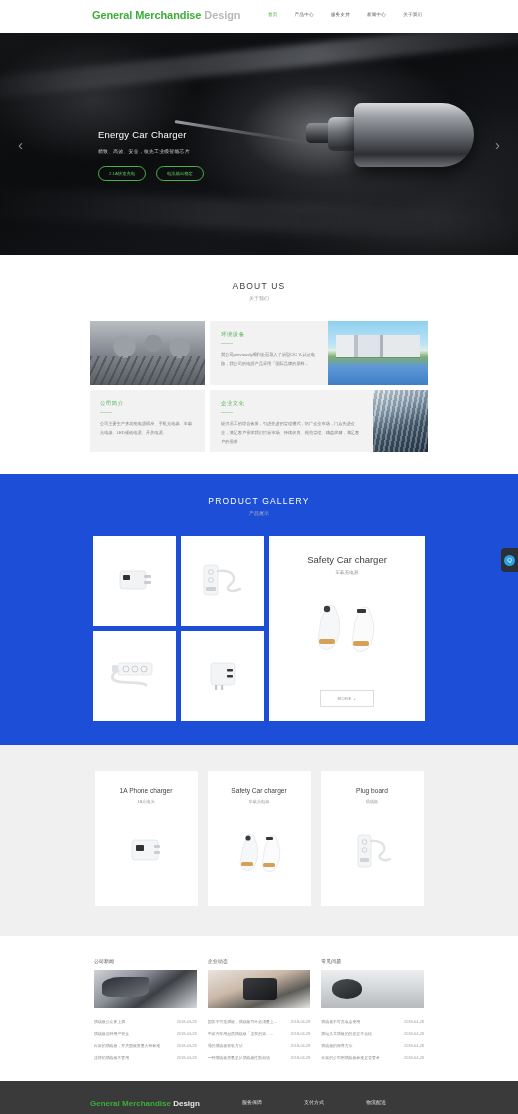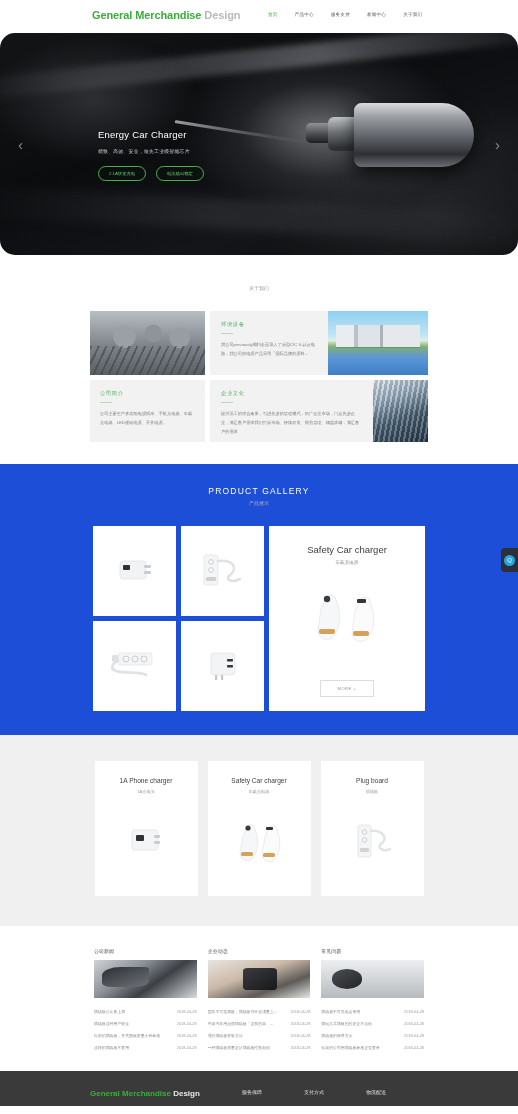--- a/index.html
+++ b/index.html
@@ -23,21 +23,20 @@
   .nav a.active { color:#3aae3a; }
 
   
   .hero {
     height:222px; position:relative; overflow:hidden;
     background:
       radial-gradient(ellipse 200px 120px at 62% 44%, rgba(120,122,126,0.85) 0%, rgba(52,54,58,0.5) 40%, rgba(0,0,0,0) 72%),
       radial-gradient(ellipse 150px 90px at 18% 30%, rgba(70,72,76,0.55) 0%, rgba(0,0,0,0) 70%),
       radial-gradient(ellipse 260px 160px at 85% 80%, rgba(58,60,64,0.45) 0%, rgba(0,0,0,0) 70%),
       linear-gradient(160deg,#131416 0%,#0b0c0e 40%,#141518 70%,#090a0b 100%);
-    border-radius: 15px;
   }
   .hero .streak {
     position:absolute; left:-10%; top:6%; width:130%; height:22px;
     background:linear-gradient(90deg,rgba(255,255,255,0) 0%,rgba(190,195,205,0.22) 35%,rgba(230,235,245,0.30) 55%,rgba(255,255,255,0) 92%);
     transform:rotate(-6deg); filter:blur(3px);
   }
   .hero .streak2 {
     position:absolute; left:-5%; top:76%; width:120%; height:30px;
     background:linear-gradient(90deg,rgba(255,255,255,0) 0%,rgba(150,155,165,0.14) 40%,rgba(255,255,255,0) 90%);
     transform:rotate(3deg); filter:blur(5px);
@@ -241,20 +240,21 @@
           <div class="hero-btn">2.1A快速充电</div>
           <div class="hero-btn">电流输出稳定</div>
         </div>
       </div>
     </div>
     <div class="hero-arrow l">‹</div>
     <div class="hero-arrow r">›</div>
   </div>
 
   <div class="about">
+    <div class="sec-title">ABOUT US</div>
     <div class="sec-sub">关于我们</div>
     <div class="about-grid">
       <div class="ph industrial" style="grid-column:1;grid-row:1;"></div>
 
       <div class="cell-a">
         <div class="txt">
           <div class="card-h">环境设备</div>
           <div class="card-rule"></div>
           <div class="card-p">我公司previously顺利全面导入了新型CIC V-认证电路，我公司的电源产品采用「国际品牌的原料...</div>
         </div>

